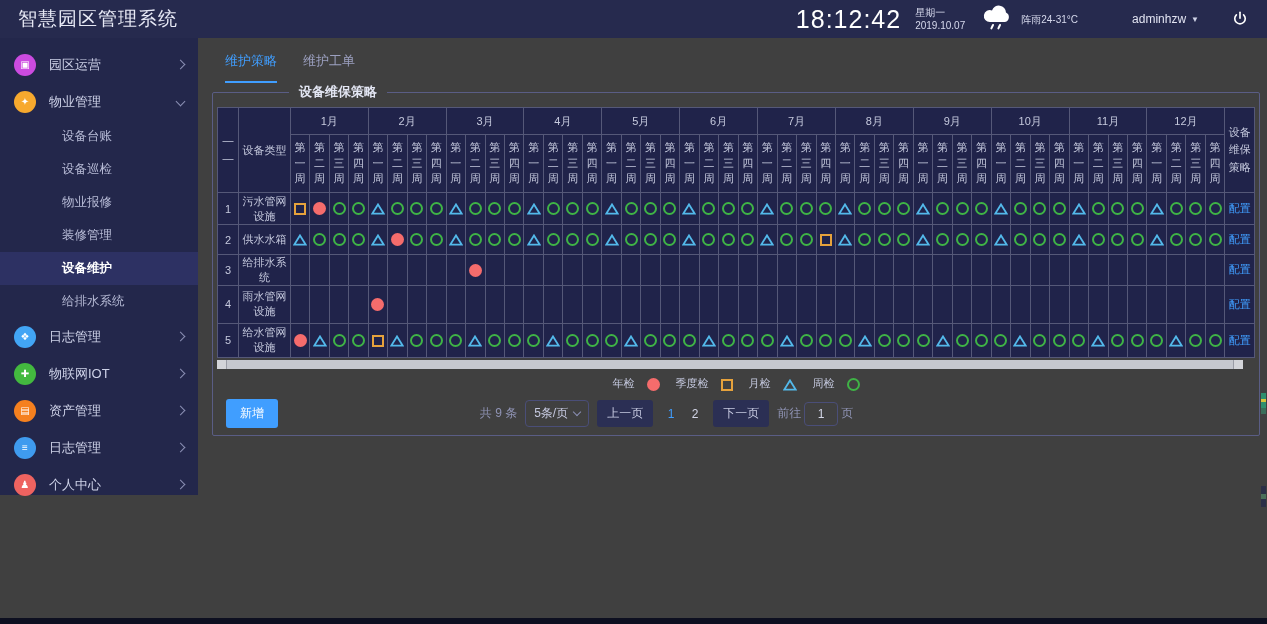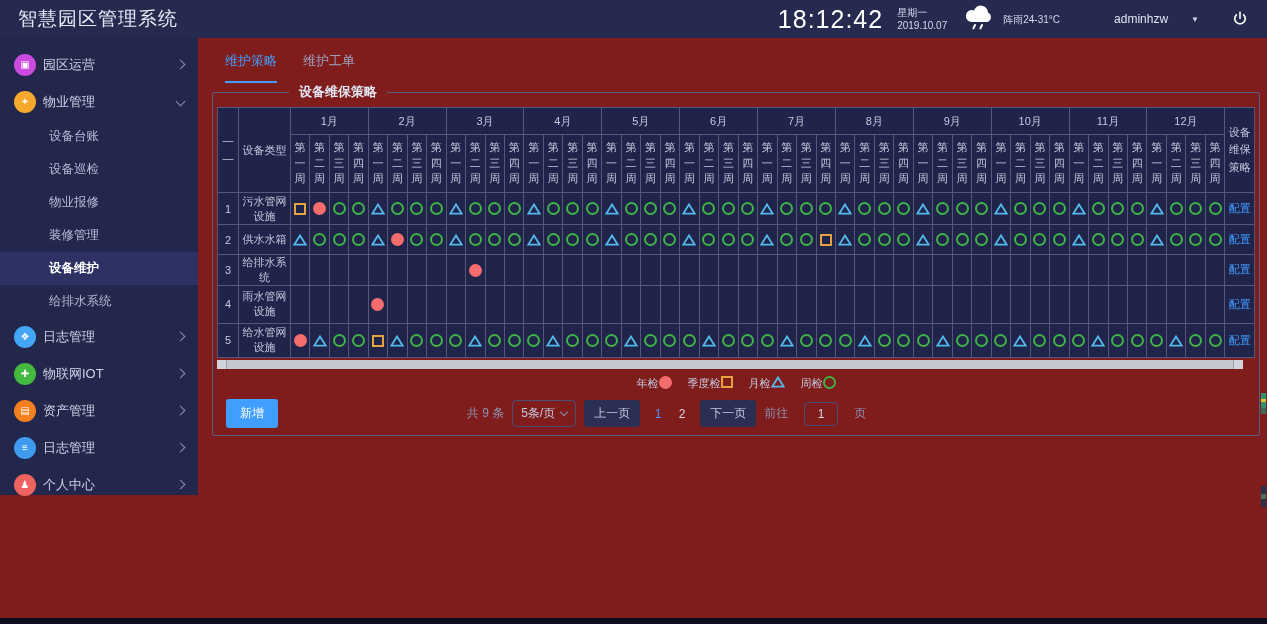--- a/index.html
+++ b/index.html
@@ -1,43 +1,43 @@
 <!DOCTYPE html>
 <html><head>
 <meta charset="utf-8">
 <style>
   html,body{margin:0;padding:0;background:#15172c;overflow:hidden;}
   *{box-sizing:border-box;font-family:"Liberation Sans","DejaVu Sans",sans-serif;}
-  .app{position:relative;width:1267px;height:624px;background:#7f1d1d;overflow:hidden;}
+  .app{position:relative;width:1267px;height:624px;background:#404040;overflow:hidden;}
 
   
   .topbar{height:38px;background:#262a4e;display:flex;align-items:center;padding:0 18px;color:#e7e9f5;}
   .app-title{font-size:19px;letter-spacing:1px;color:#e7e9f5;}
   .topbar-right{margin-left:auto;display:flex;align-items:center;gap:14px;}
   .clock-time{font-size:25px;font-weight:400;color:#fff;letter-spacing:1px;}
   .clock-sub{display:flex;flex-direction:column;font-size:10px;line-height:1.3;color:#d6d9ec;}
   .weather{display:flex;align-items:center;gap:6px;}
   .weather-sub{display:flex;flex-direction:row;font-size:10px;line-height:1.3;color:#d6d9ec;}
-  .user-box{display:flex;align-items:center;gap:23px;font-size:12px;color:#e2e4f2;margin-left:40px;cursor:pointer;}
+  .user-box{display:flex;align-items:center;gap:5px;font-size:12px;color:#e2e4f2;margin-left:40px;cursor:pointer;}
   .caret-down{font-size:8px;color:#cfd2e6;}
   .power-btn{margin-left:18px;display:flex;align-items:center;cursor:pointer;}
 
   
   .body-wrap{display:flex;height:586px;}
   .sidebar-col{width:198px;flex:0 0 198px;}
   .sidebar{width:198px;height:457px;background:#23274b;padding-top:8px;}
   .side-item{display:flex;align-items:center;height:37px;padding:0 14px;cursor:pointer;}
   .side-icon{width:22px;height:22px;border-radius:50%;display:flex;align-items:center;justify-content:center;
              color:#fff;font-size:10px;flex:0 0 22px;}
-  .side-label{margin-left:7px;font-size:13px;color:#ced2e8;}
+  .side-label{margin-left:13px;font-size:13px;color:#ced2e8;}
   .chev{margin-left:auto;width:7px;height:7px;border-right:1.5px solid #8b8fb4;border-bottom:1.5px solid #8b8fb4;}
   .chev.right{transform:rotate(-45deg);}
   .chev.down{transform:rotate(45deg);}
   .submenu{}
-  .sub-item{height:33px;display:flex;align-items:center;padding-left:49px;font-size:12.5px;color:#b7bbd6;cursor:pointer;}
+  .sub-item{height:33px;display:flex;align-items:center;padding-left:62px;font-size:12.5px;color:#b7bbd6;cursor:pointer;}
   .sub-item.active{background:#2d3163;color:#ffffff;font-weight:bold;}
 
   
   .main{flex:1;min-width:0;position:relative;padding:0 14px;}
   .tabs{display:flex;gap:26px;padding:14px 0 0 13px;height:45px;}
   .tab{font-size:13px;color:#9ca0c0;padding-bottom:9px;cursor:pointer;border-bottom:2px solid transparent;}
   .tab.active{color:#409eff;border-bottom:2px solid #409eff;}
 
   fieldset.panel{margin:0;border:1px solid #5a5d85;border-radius:2px;padding:6px 4px 8px 4px;position:relative;}
   fieldset.panel legend{margin-left:72px;padding:0 10px;font-size:13px;font-weight:bold;color:#e2e5f2;}
@@ -60,33 +60,33 @@
   .sym-O{width:13px;height:13px;border-radius:50%;border:2px solid #3fb346;}
   .sym-S{width:12px;height:12px;border:2px solid #e6a23c;}
   svg.sym-T{display:inline-block;vertical-align:middle;}
 
   .hscroll{width:1026px;height:9px;margin-top:2px;background:#9a9ca6;position:relative;border-radius:1px;}
   .hscroll .btn{position:absolute;top:0;width:9px;height:9px;background:#d3d4d9;}
   .hscroll .btn.left{left:0;} .hscroll .btn.right{right:0;}
   .hscroll .thumb{position:absolute;left:10px;right:10px;top:0;height:9px;background:#c6c8cf;}
 
   .legend-row{display:flex;justify-content:center;align-items:center;gap:16px;margin-top:7px;height:16px;}
-  .legend-item{display:flex;align-items:flex-start;gap:0;font-size:11px;color:#c3c7dd;}
+  .legend-item{display:flex;align-items:flex-end;gap:12px;font-size:11px;color:#c3c7dd;}
 
   .footer-row{display:flex;align-items:center;margin-top:9px;height:26px;position:relative;}
   .add-btn{margin-left:9px;background:#409eff;color:#fff;font-size:12px;border:none;border-radius:3px;
            padding:6px 14px;cursor:pointer;}
   .pager{display:flex;align-items:center;gap:8px;margin:0 auto;position:relative;left:-100px;font-size:12px;color:#8f93b4;}
   .page-size{display:flex;align-items:center;gap:6px;border:1px solid #4a4e78;border-radius:4px;
              padding:4px 8px;color:#c6c9e0;cursor:pointer;background:transparent;}
   .select-chev{width:6px;height:6px;border-right:1.5px solid #8b8fb4;border-bottom:1.5px solid #8b8fb4;transform:rotate(45deg);margin-top:-3px;}
   .pg-btn{background:#2b2f54;color:#c6c9e0;padding:5px 10px;border-radius:3px;cursor:pointer;}
   .page-num{min-width:20px;text-align:center;color:#d4d7e8;cursor:pointer;padding:4px 2px;}
   .page-num.active{color:#409eff;}
-  .goto{display:flex;align-items:center;gap:16px;color:#8f93b4;}
+  .goto{display:flex;align-items:center;gap:3px;color:#8f93b4;}
   .goto input{width:34px;height:24px;background:transparent;border:1px solid #4a4e78;border-radius:4px;
               color:#d4d7e8;text-align:center;font-size:12px;}
 
   .mini-sb{position:absolute;right:1px;width:5px;height:21px;background:#343752;}
   .mini-sb.one{top:393px;background:linear-gradient(#2f8f6e 0 28%,#d8c23a 28% 42%,#2f8f6e 42% 70%,#3a6e5a 70% 100%);}
   .mini-sb.two{top:486px;background:linear-gradient(#2c2f48 0 40%,#4a6e5a 40% 60%,#2c2f48 60% 100%);}
   .bottom-strip{position:absolute;left:0;bottom:0;width:100%;height:6px;background:#0d0f20;}
 </style>
 </head>
 <body>

